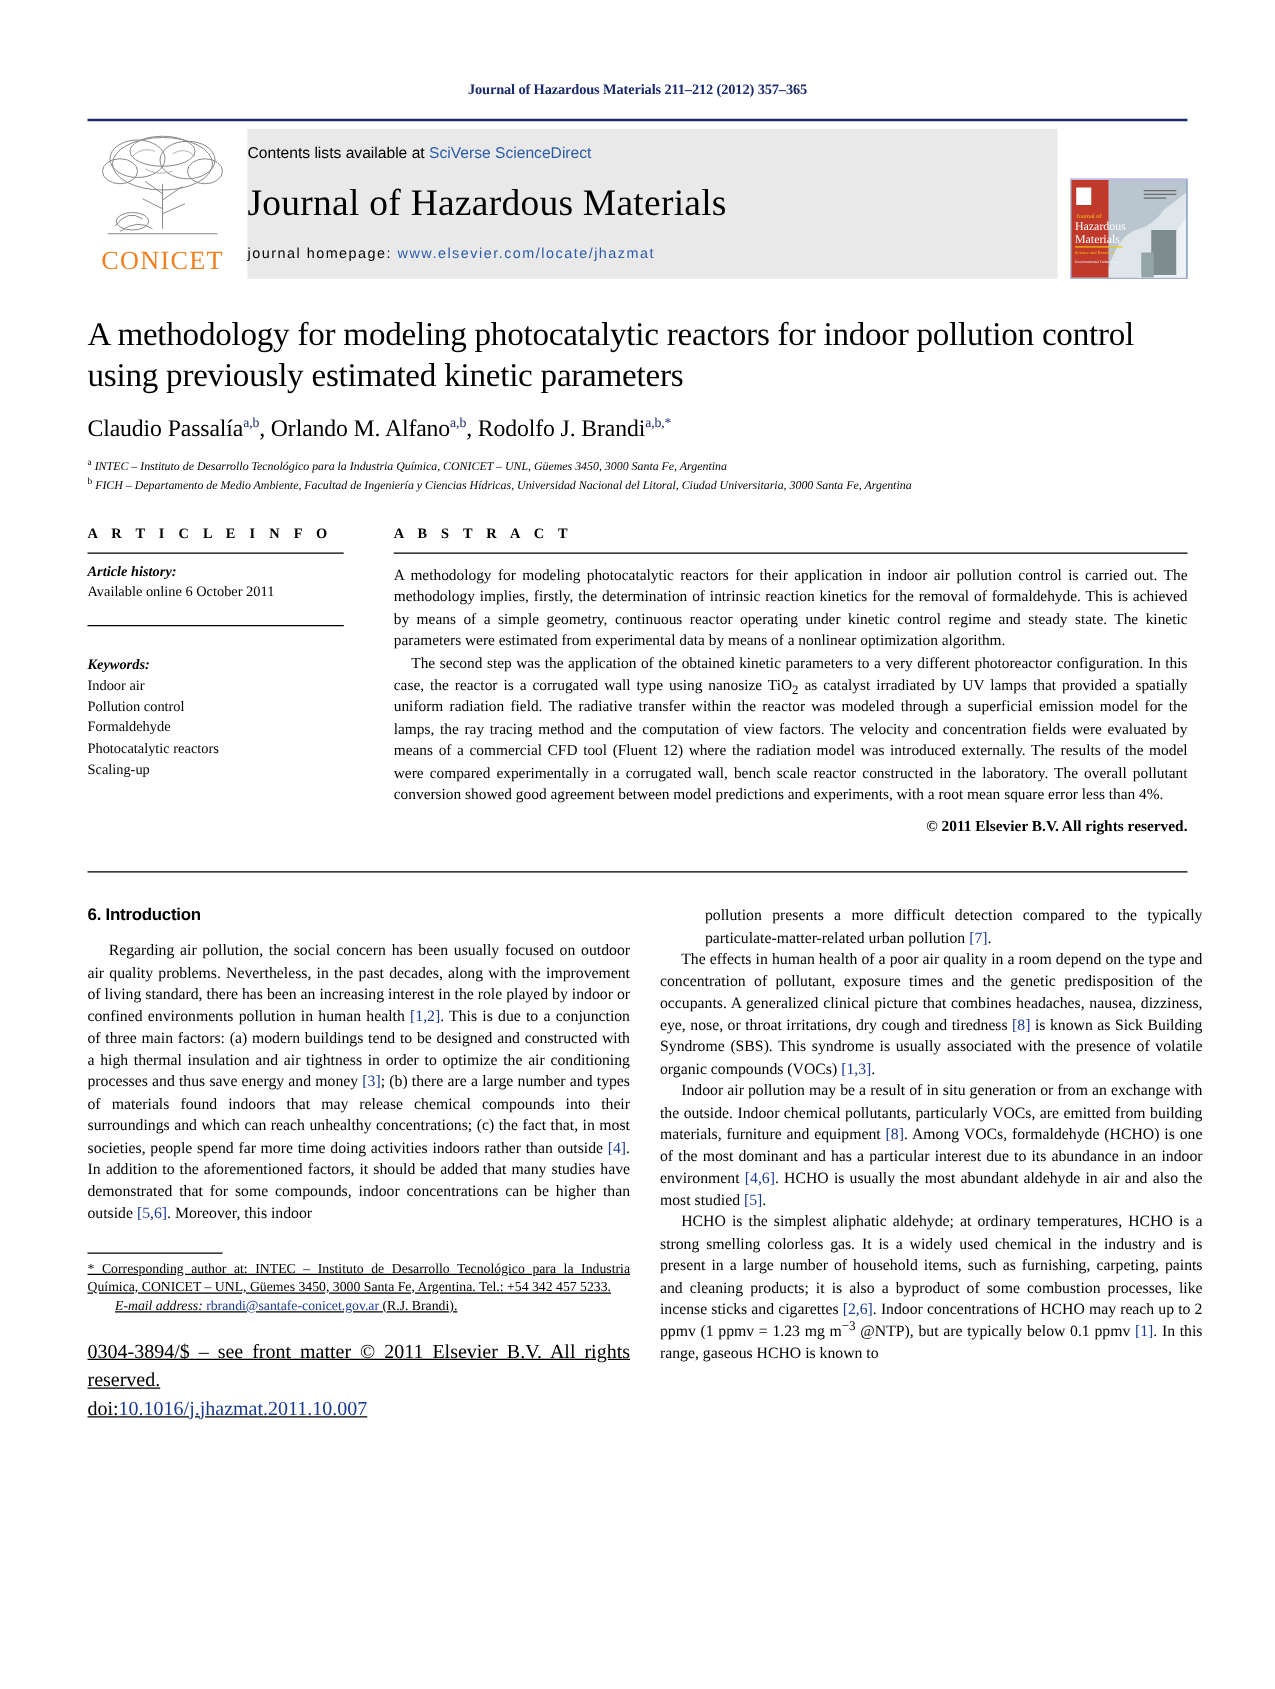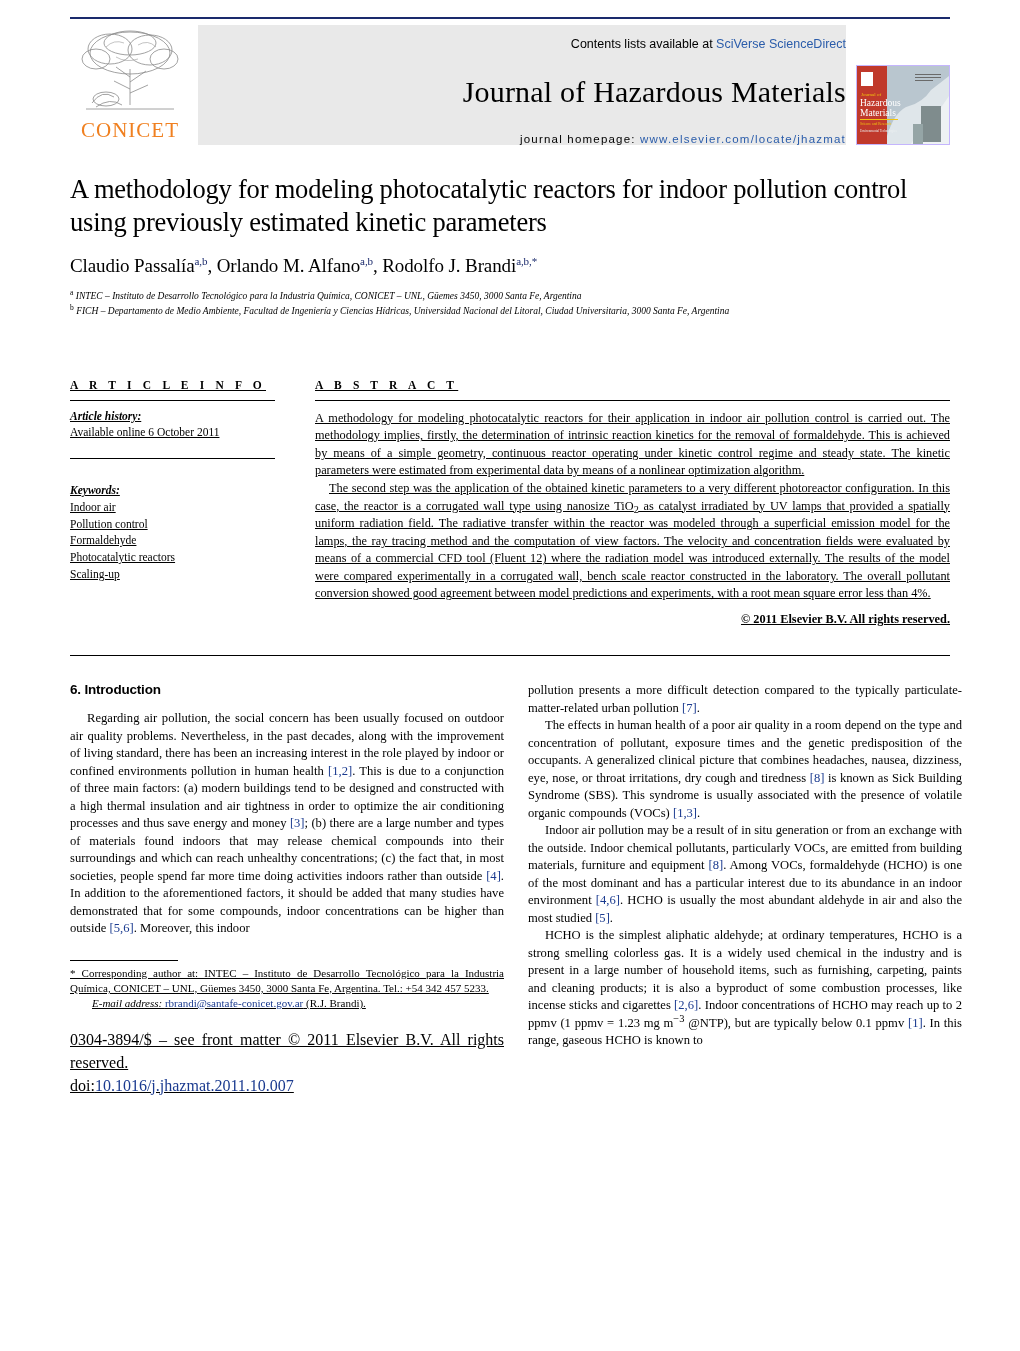--- a/index.html
+++ b/index.html
@@ -60,23 +60,23 @@
     letter-spacing: 1px;
     line-height: 1;
     margin-top: 1px;
   }
   .journal-band {
     flex: 1;
     background: #e9e9e9;
     margin: 0 10px 0 8px;
     display: flex;
     flex-direction: column;
-    align-items: flex-end;
+    align-items: flex-start;
     justify-content: space-between;
-    padding: 12px 0 0 0;
+    padding: 12px 0 14px 0;
     box-sizing: border-box;
   }
   .contents-line {
     font-size: 12.5px;
     color: #000;
     font-family: "Liberation Sans", sans-serif;
   }
   .contents-line .sd {
     color: #2a5caa;
   }
@@ -125,23 +125,22 @@
     margin-top: 12px;
     font-size: 9.5px;
     font-style: italic;
     line-height: 1.55;
     color: #000;
   }
   .affiliations sup { font-style: normal; font-size: 7.5px; }
 
   
   .info-abstract {
-    margin-top: 60px;
-    display: flex;
-    text-decoration: underline;
+    margin-top: 24px;
+    display: flex;
   }
   .col-info {
     width: 245px;
     flex: 0 0 245px;
     padding-right: 40px;
     box-sizing: border-box;
   }
   .col-abstract {
     flex: 1;
   }
@@ -194,21 +193,21 @@
     font-family: "Liberation Sans", sans-serif;
     letter-spacing: -0.2px;
   }
   .bodytext {
     font-size: 12.6px;
     line-height: 1.39;
     text-align: justify;
     hyphens: none;
   }
   .bodytext p { margin: 0; text-indent: 17px; }
-  .bodytext p.noindent { text-indent: 0; }
+  .bodytext p.noindent { text-indent: 0; margin-left: 36px; }
   .ref { color: #1a3a8f; }
 
   
   .footnote {
     margin-top: 22px;
     font-size: 11px;
     line-height: 1.38;
     text-align: justify;
     text-decoration: underline;
   }
@@ -228,20 +227,21 @@
   }
   .doi-link { color: #1a3a8f; }
 
   sub, sup { line-height: 0; }
 </style>
 </head>
 <body>
 
 <div class="page">
 
+  <div class="running-head">Journal of Hazardous Materials 211–212 (2012) 357–365</div>
 
   <div class="masthead">
 
     <div class="elsevier-logo">
       <svg class="tree-svg" width="108" height="92" viewBox="0 0 108 92">
         <g stroke="#8a8a8a" stroke-width="0.8" fill="none">
           <ellipse cx="54" cy="26" rx="40" ry="21"></ellipse>
           <ellipse cx="34" cy="22" rx="22" ry="15"></ellipse>
           <ellipse cx="74" cy="23" rx="22" ry="15"></ellipse>
           <ellipse cx="54" cy="16" rx="26" ry="12"></ellipse>

